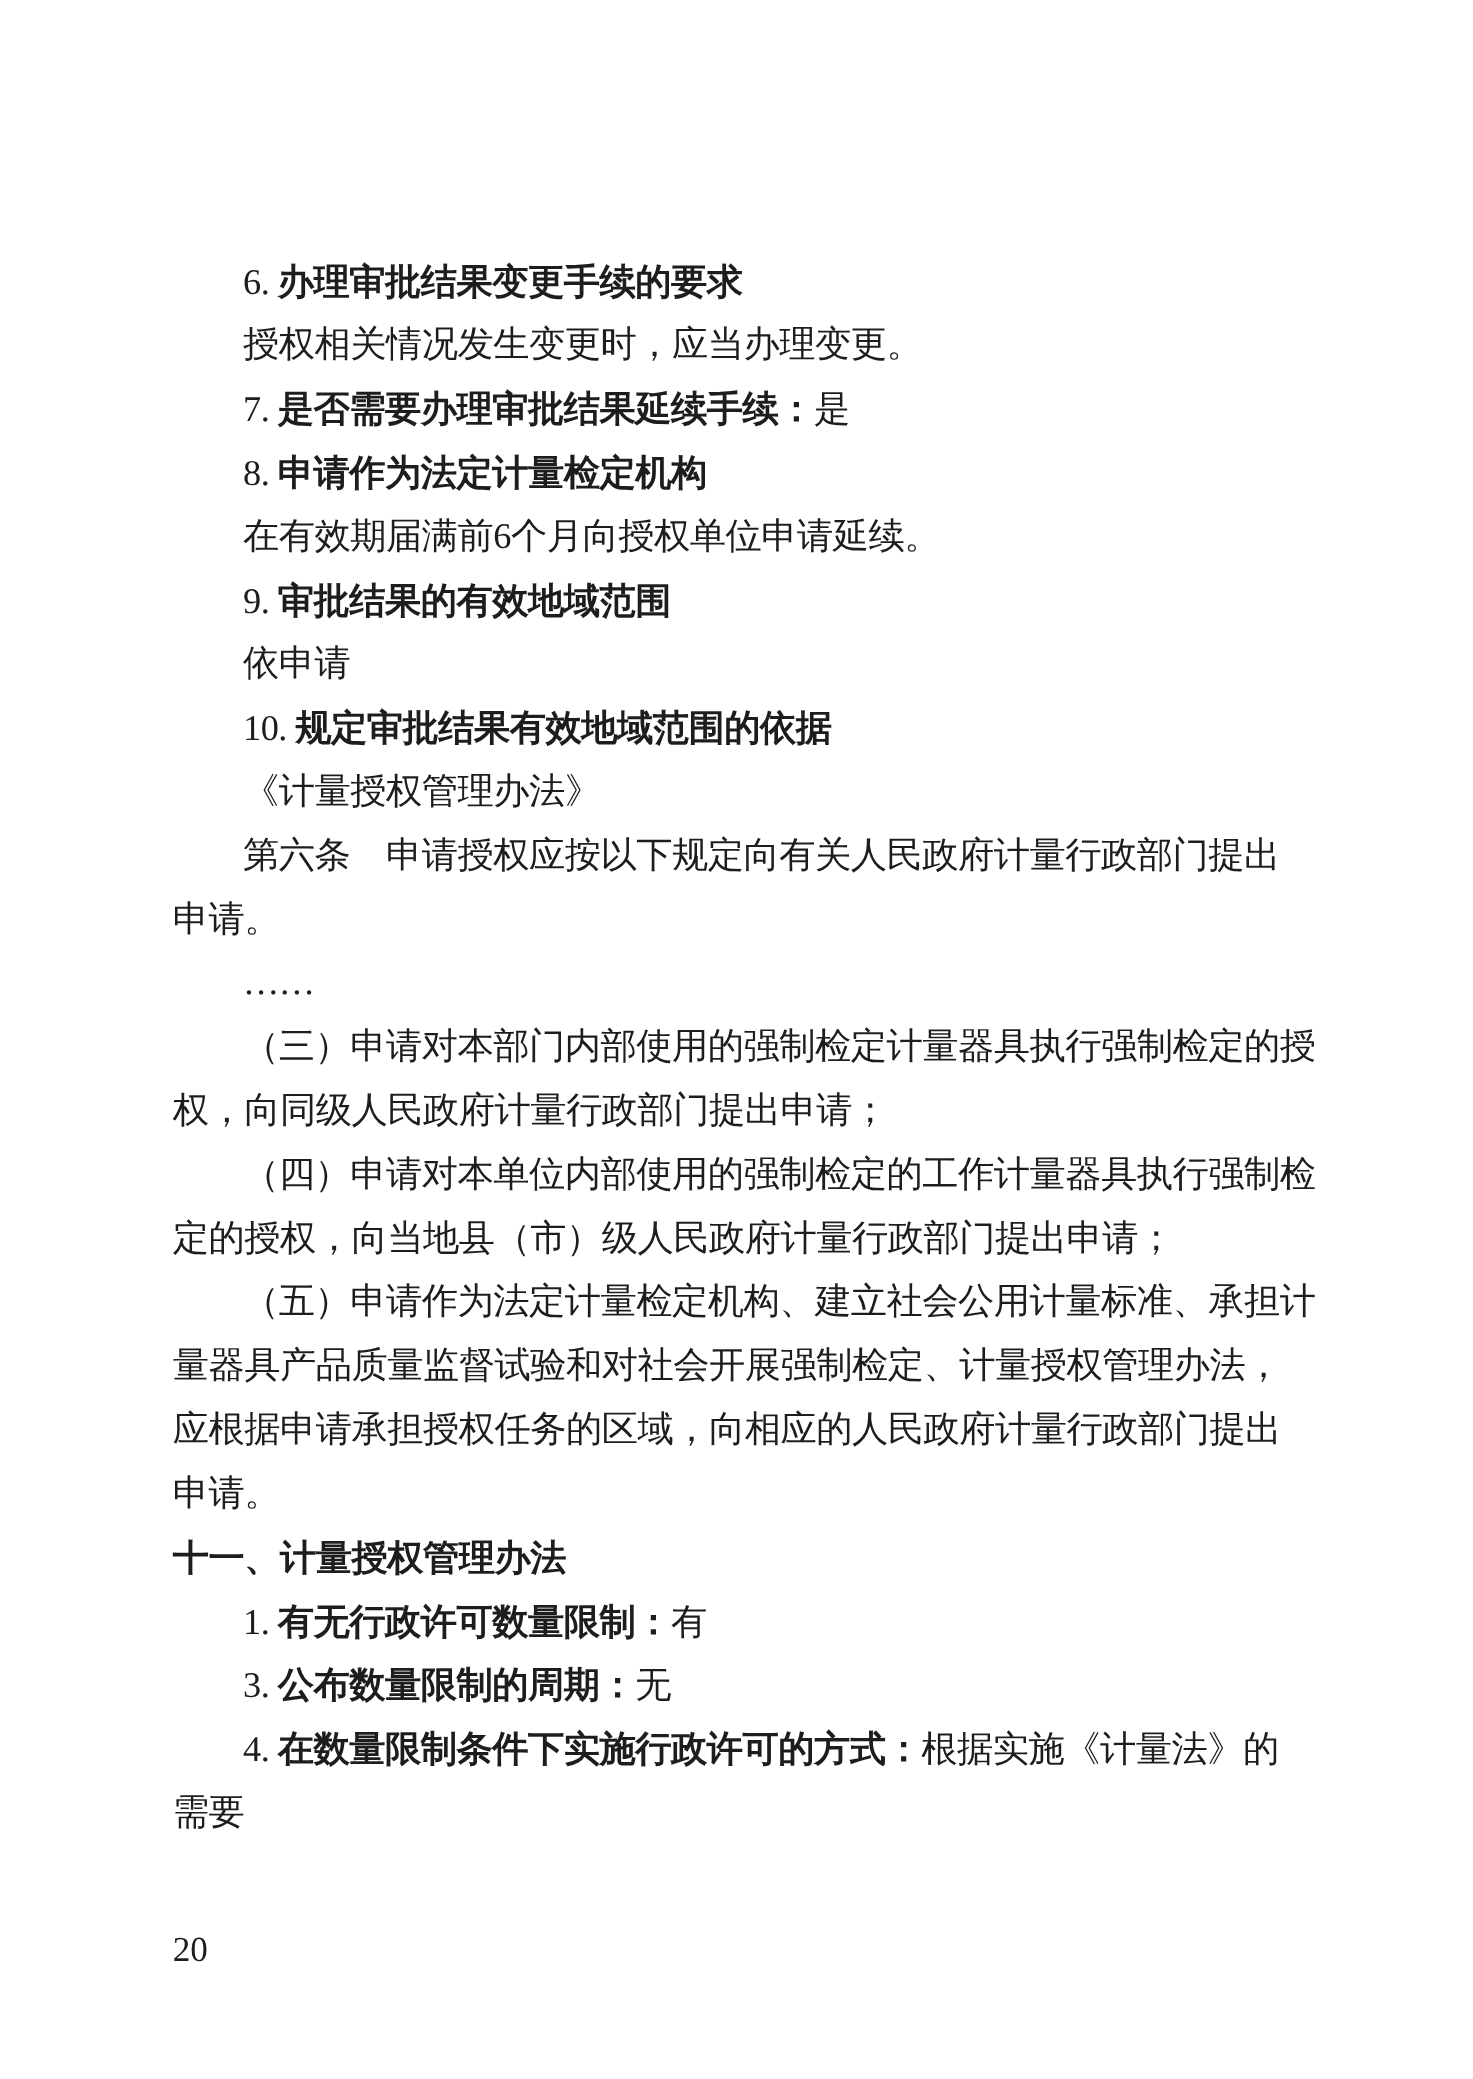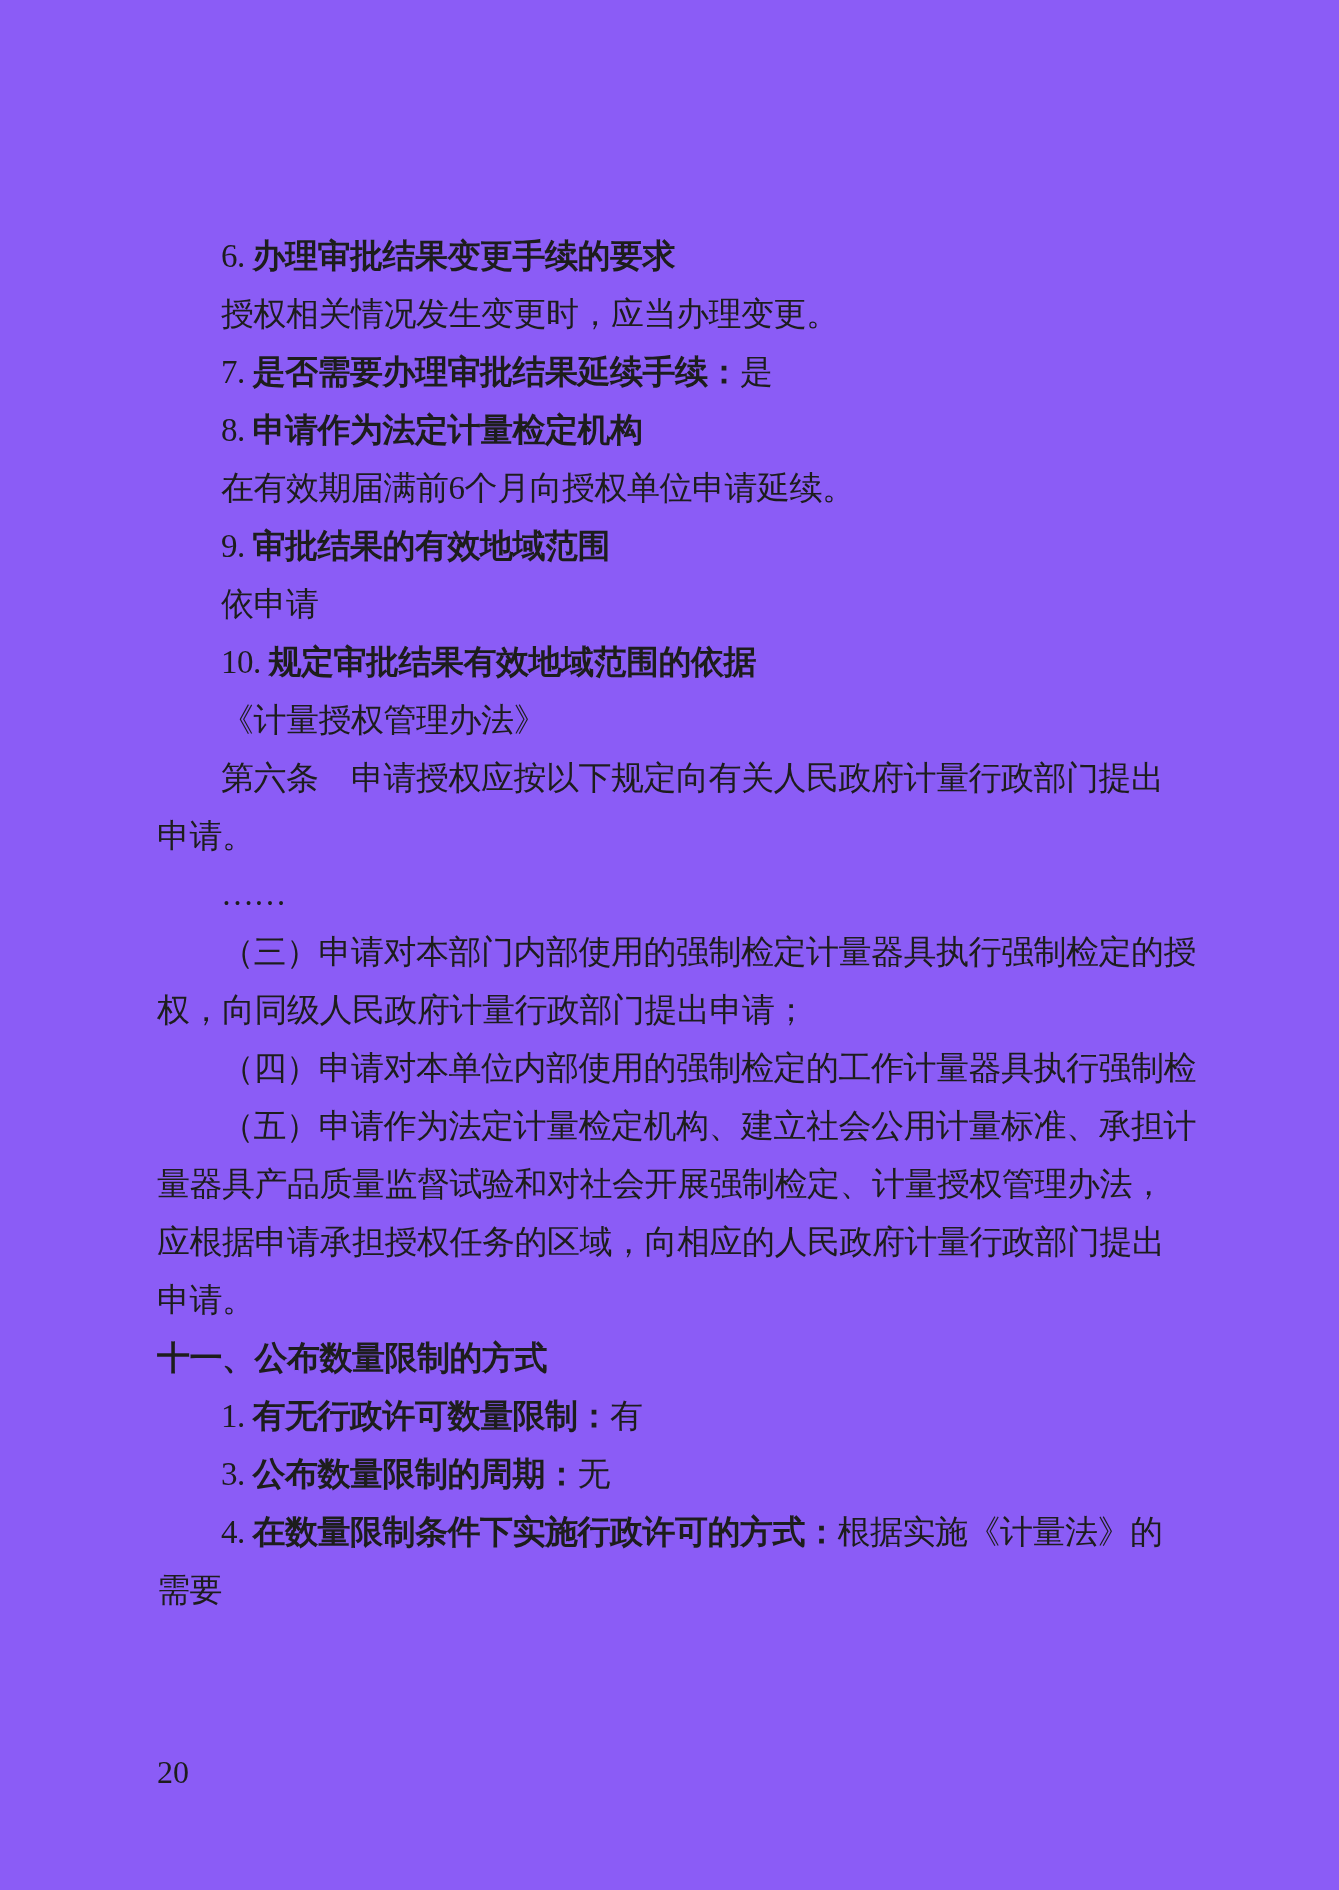--- a/index.html
+++ b/index.html
@@ -1,20 +1,20 @@
 <!DOCTYPE html>
 <html><head>
 <meta charset="utf-8">
 <style>
   html, body { margin: 0; padding: 0; background: #e8e8e8; }
   .page {
     position: relative;
     width: 1339px;
     height: 1890px;
-    background: #8b5cf6;
+    background: #ffffff;
     overflow: hidden;
     font-family: "Liberation Serif", "DejaVu Serif", serif;
   }
   .text-block {
     position: absolute;
     left: 157px;
     top: 227px;
     width: 1005px;
   }
   .line {
@@ -63,24 +63,25 @@
       <div class="line indent"><span class="seg-num">9. </span><span class="seg-bold">审批结果的有效地域范围</span></div>
       <div class="line indent"><span class="seg-body">依申请</span></div>
       <div class="line indent"><span class="seg-num">10. </span><span class="seg-bold">规定审批结果有效地域范围的依据</span></div>
       <div class="line indent"><span class="seg-body">《计量授权管理办法》</span></div>
       <div class="line indent"><span class="seg-body">第六条　申请授权应按以下规定向有关人民政府计量行政部门提出</span></div>
       <div class="line"><span class="seg-body">申请。</span></div>
       <div class="line indent"><span class="seg-body">……</span></div>
       <div class="line indent"><span class="seg-body">（三）申请对本部门内部使用的强制检定计量器具执行强制检定的授</span></div>
       <div class="line"><span class="seg-body">权，向同级人民政府计量行政部门提出申请；</span></div>
       <div class="line indent"><span class="seg-body">（四）申请对本单位内部使用的强制检定的工作计量器具执行强制检</span></div>
+      <div class="line"><span class="seg-body">定的授权，向当地县（市）级人民政府计量行政部门提出申请；</span></div>
       <div class="line indent"><span class="seg-body">（五）申请作为法定计量检定机构、建立社会公用计量标准、承担计</span></div>
       <div class="line"><span class="seg-body">量器具产品质量监督试验和对社会开展强制检定、计量授权管理办法，</span></div>
       <div class="line"><span class="seg-body">应根据申请承担授权任务的区域，向相应的人民政府计量行政部门提出</span></div>
       <div class="line"><span class="seg-body">申请。</span></div>
-      <div class="line"><span class="seg-bold">十一、公布数量限制的方式</span></div>
+      <div class="line"><span class="seg-bold">十一、计量授权管理办法</span></div>
       <div class="line indent"><span class="seg-num">1. </span><span class="seg-bold">有无行政许可数量限制：</span><span class="seg-body">有</span></div>
       <div class="line indent"><span class="seg-num">3. </span><span class="seg-bold">公布数量限制的周期：</span><span class="seg-body">无</span></div>
       <div class="line indent"><span class="seg-num">4. </span><span class="seg-bold">在数量限制条件下实施行政许可的方式：</span><span class="seg-body">根据实施《计量法》的</span></div>
       <div class="line"><span class="seg-body">需要</span></div>
     </main>
   <div class="page-footer">20</div>
 </div>
 
 </body></html>

